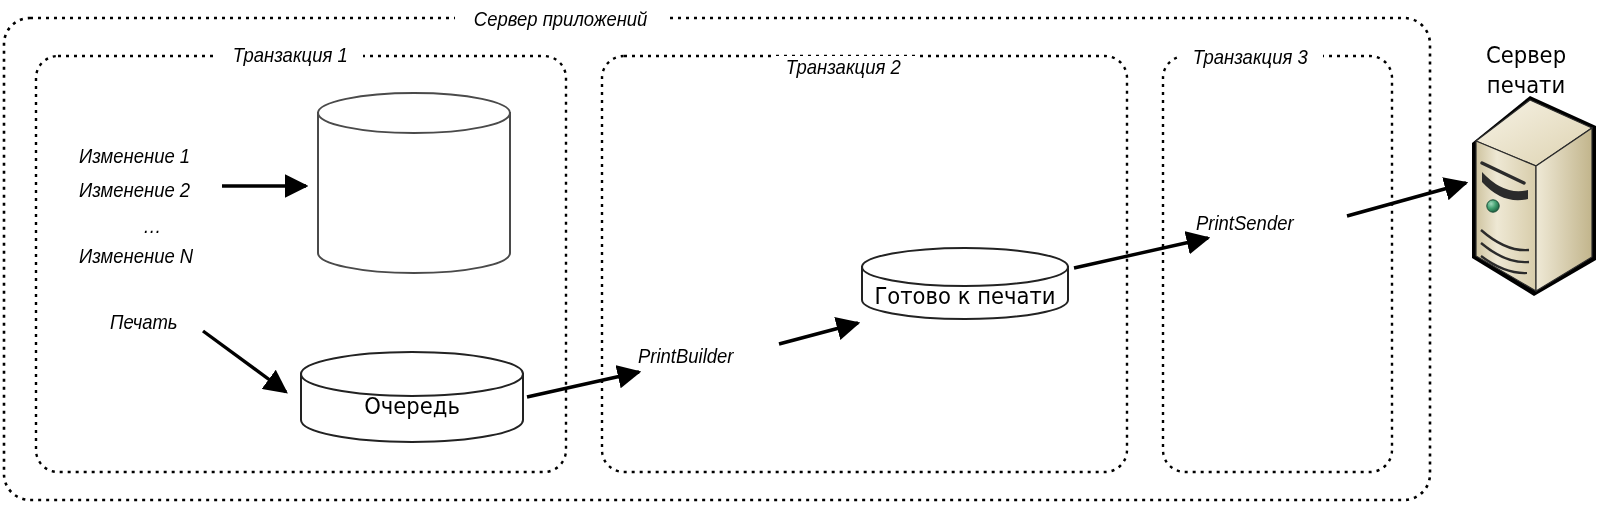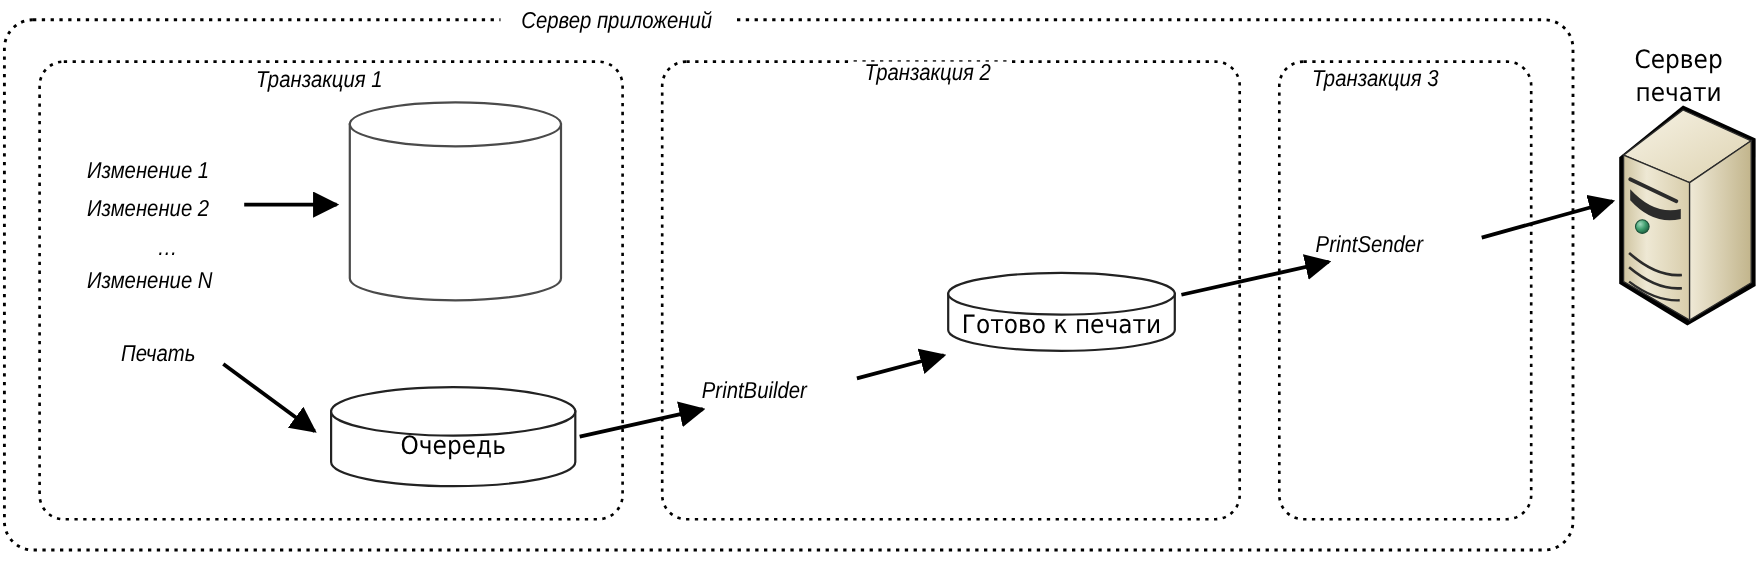--- a/index.html
+++ b/index.html
@@ -119,29 +119,29 @@
       <path d="M1481,230 Q1506,252 1529,250" stroke="#2b2b2b" stroke-width="2.4" fill="none"></path>
       <path d="M1481,243 Q1506,264 1529,262" stroke="#2b2b2b" stroke-width="2.4" fill="none"></path>
       <path d="M1481,256 Q1505,274 1527,273" stroke="#2b2b2b" stroke-width="2.2" fill="none"></path>
     </g>
   </svg>
 
   <div class="boxtitle" style="left:455px;top:8px;">
     <span class="lbl ital ctr t-outer" style="position:static;display:inline-block;">Сервер приложений</span>
   </div>
 
-  <div class="boxtitle" style="left:218px;top:62px;text-align:center;">
+  <div class="boxtitle" style="left:218px;top:44px;text-align:center;">
     <span class="lbl ital ctr t-box" style="position:static;display:inline-block;">Транзакция 1</span>
   </div>
 
   <div class="boxtitle" style="left:771px;top:56px;">
     <span class="lbl ital ctr t-box" style="position:static;display:inline-block;">Транзакция 2</span>
   </div>
 
-  <div class="boxtitle" style="left:1178px;top:61px;text-decoration:underline;">
+  <div class="boxtitle" style="left:1178px;top:46px;text-decoration:underline;">
     <span class="lbl ital ctr t-box" style="position:static;display:inline-block;">Транзакция 3</span>
   </div>
 
   <div class="lbl ital t-change" style="left:79px;top:145px;">Изменение 1</div>
   <div class="lbl ital t-change" style="left:79px;top:179px;">Изменение 2</div>
   <div class="lbl ital t-change" style="left:143px;top:215px;">…</div>
   <div class="lbl ital t-change" style="left:79px;top:245px;">Изменение N</div>
 
   <div class="lbl ital t-flow" style="left:110px;top:311px;">Печать</div>
 

